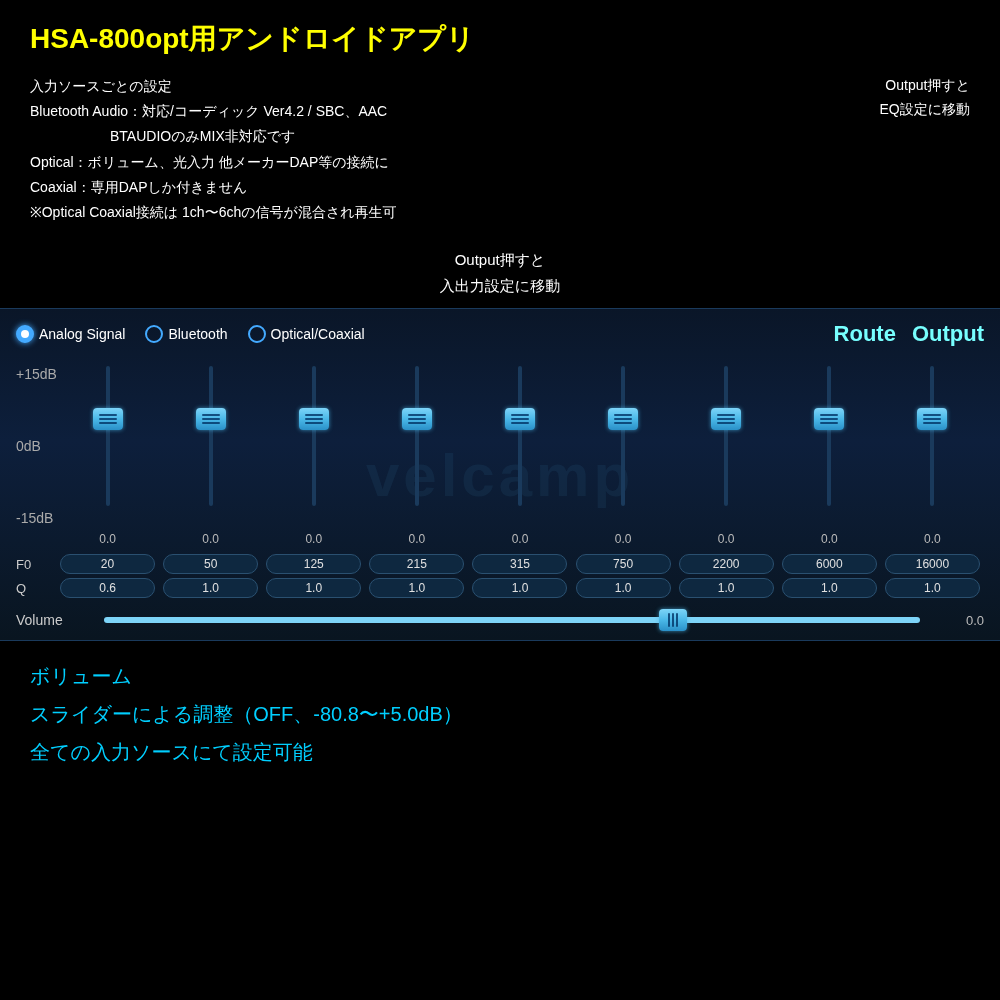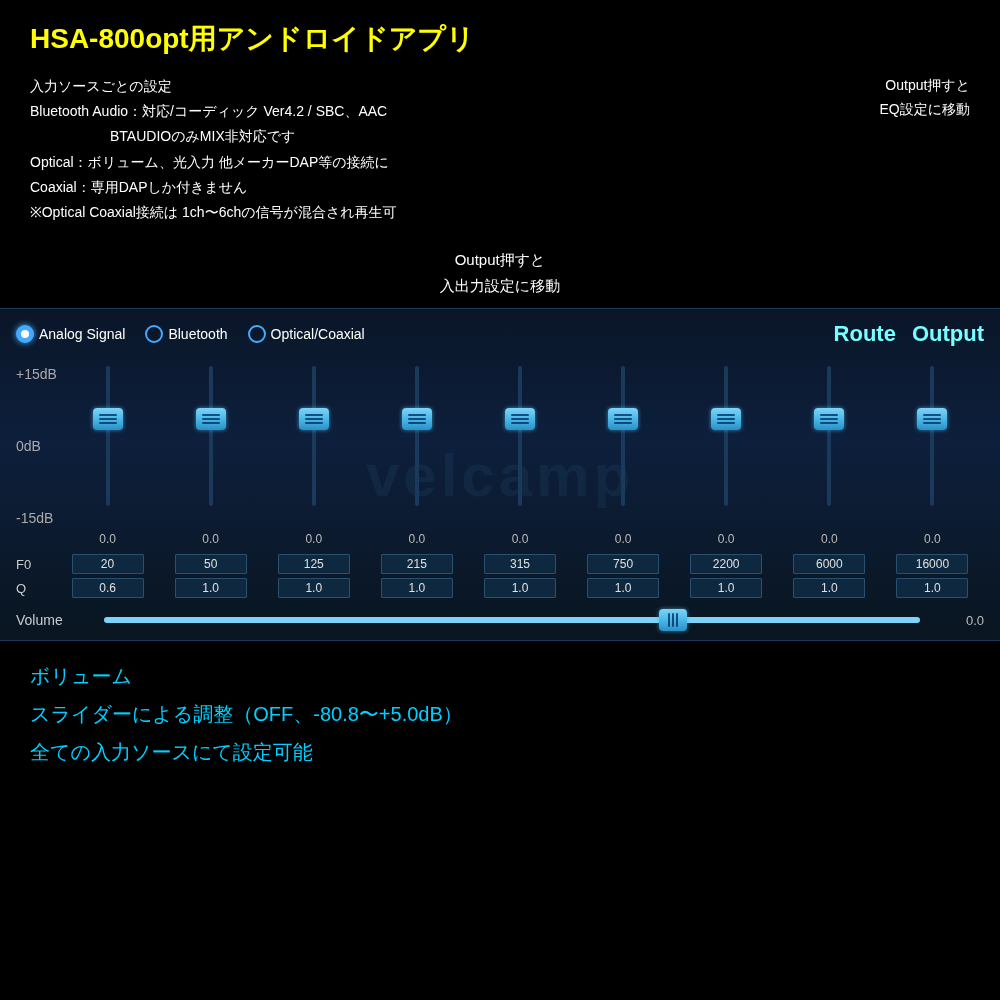--- a/index.html
+++ b/index.html
@@ -249,23 +249,23 @@
       flex: 1;
       justify-content: space-around;
     }
 
     .param-input-box {
       background: #0e2840;
       border: 1px solid #2a5070;
       color: #e0e0e0;
       font-size: 12px;
       text-align: center;
-      width: 72px;
+      width: 95px;
       padding: 2px 4px;
-      border-radius: 1px;
+      border-radius: 10px;
     }
 
     
     .volume-row {
       display: flex;
       align-items: center;
       margin-top: 10px;
       gap: 28px;
     }
 

